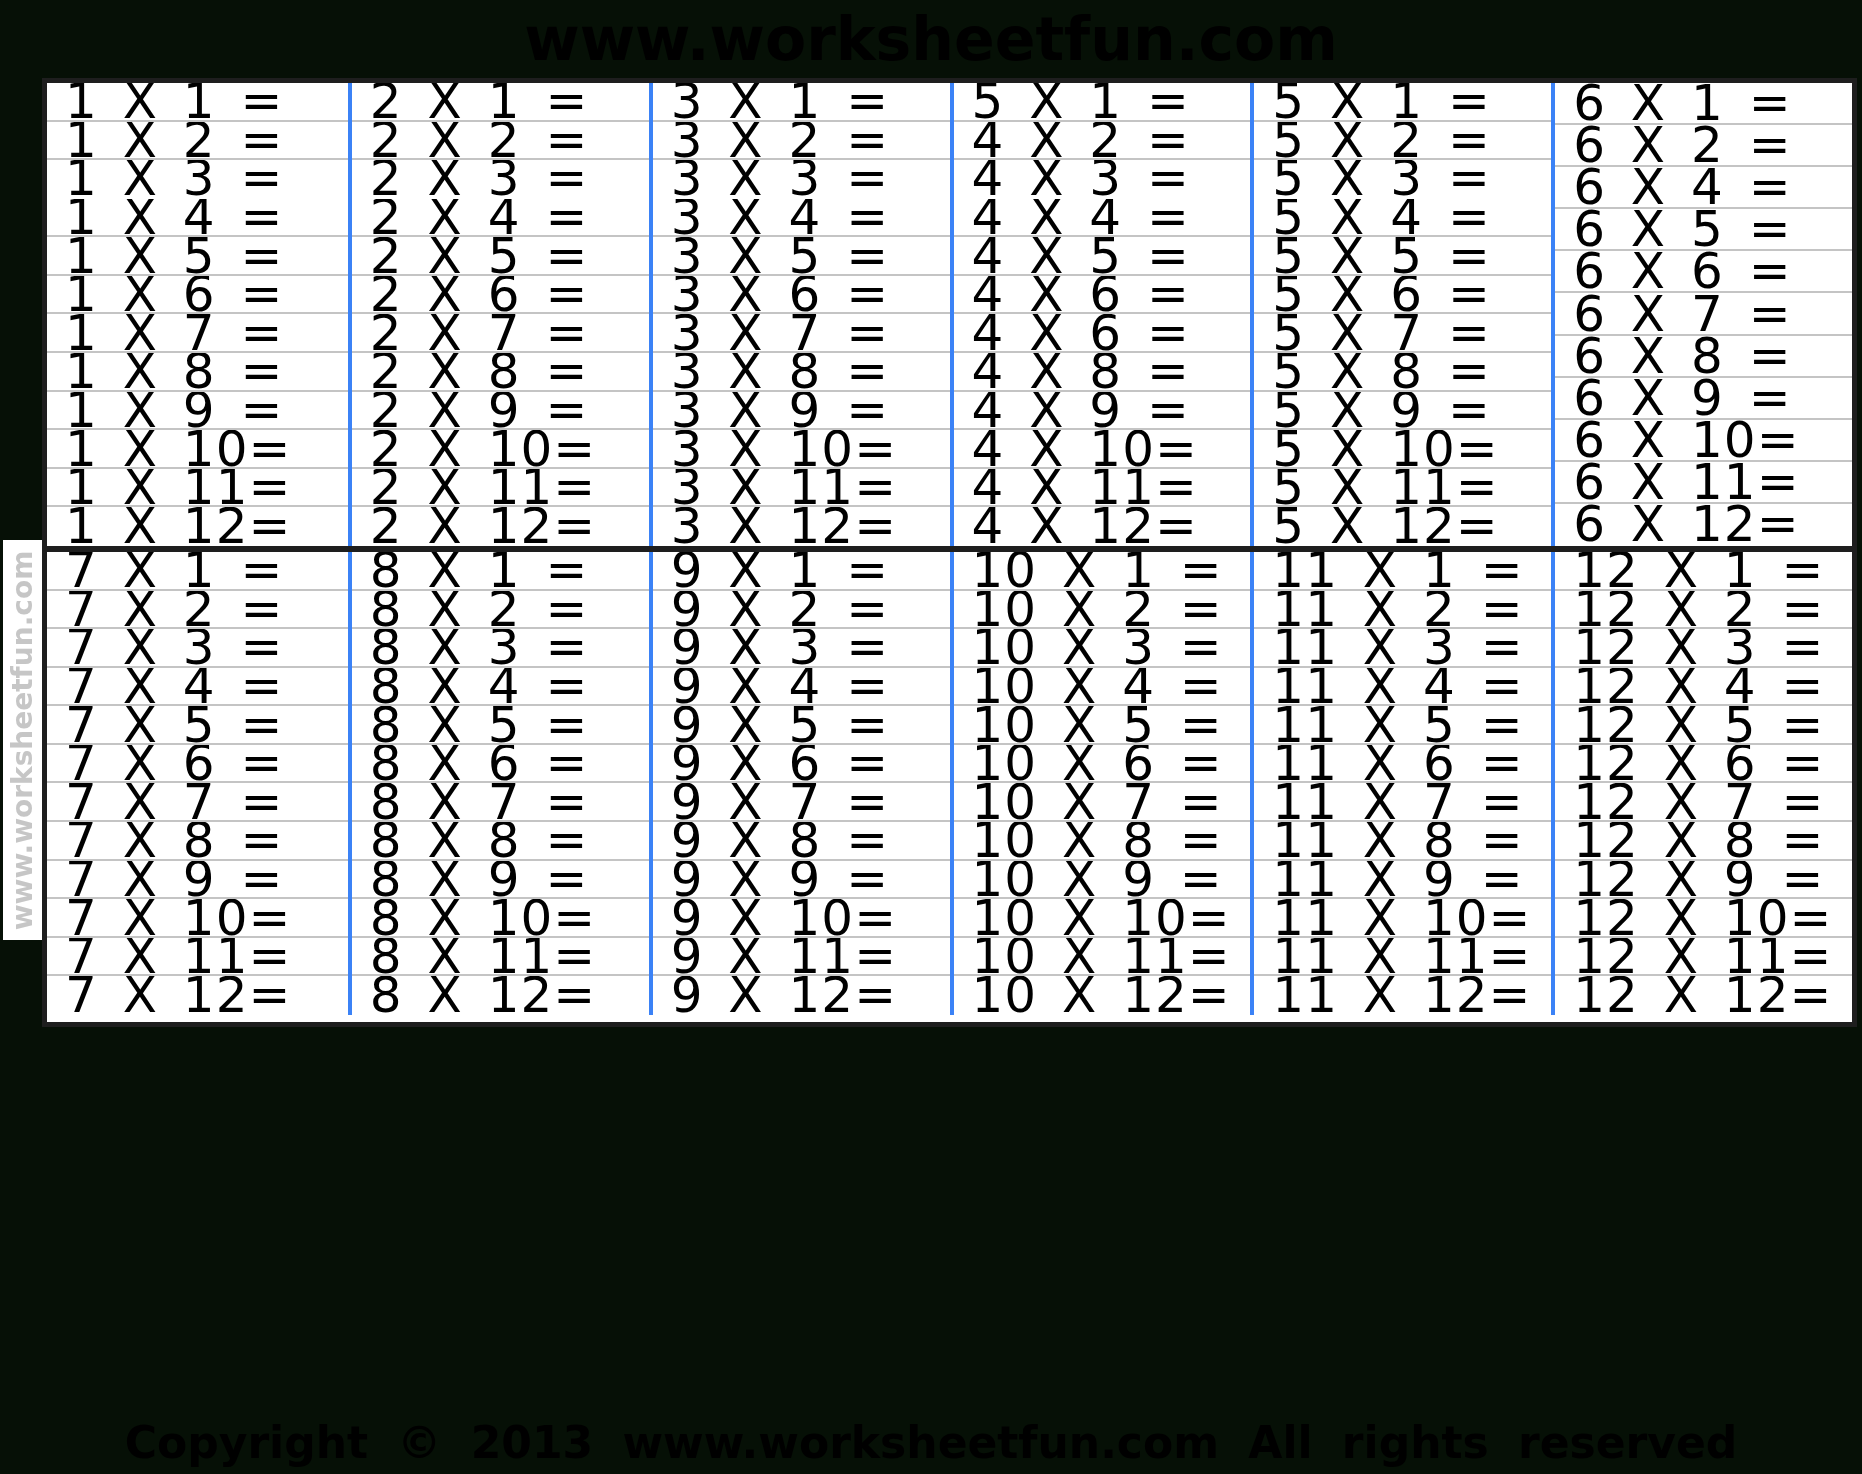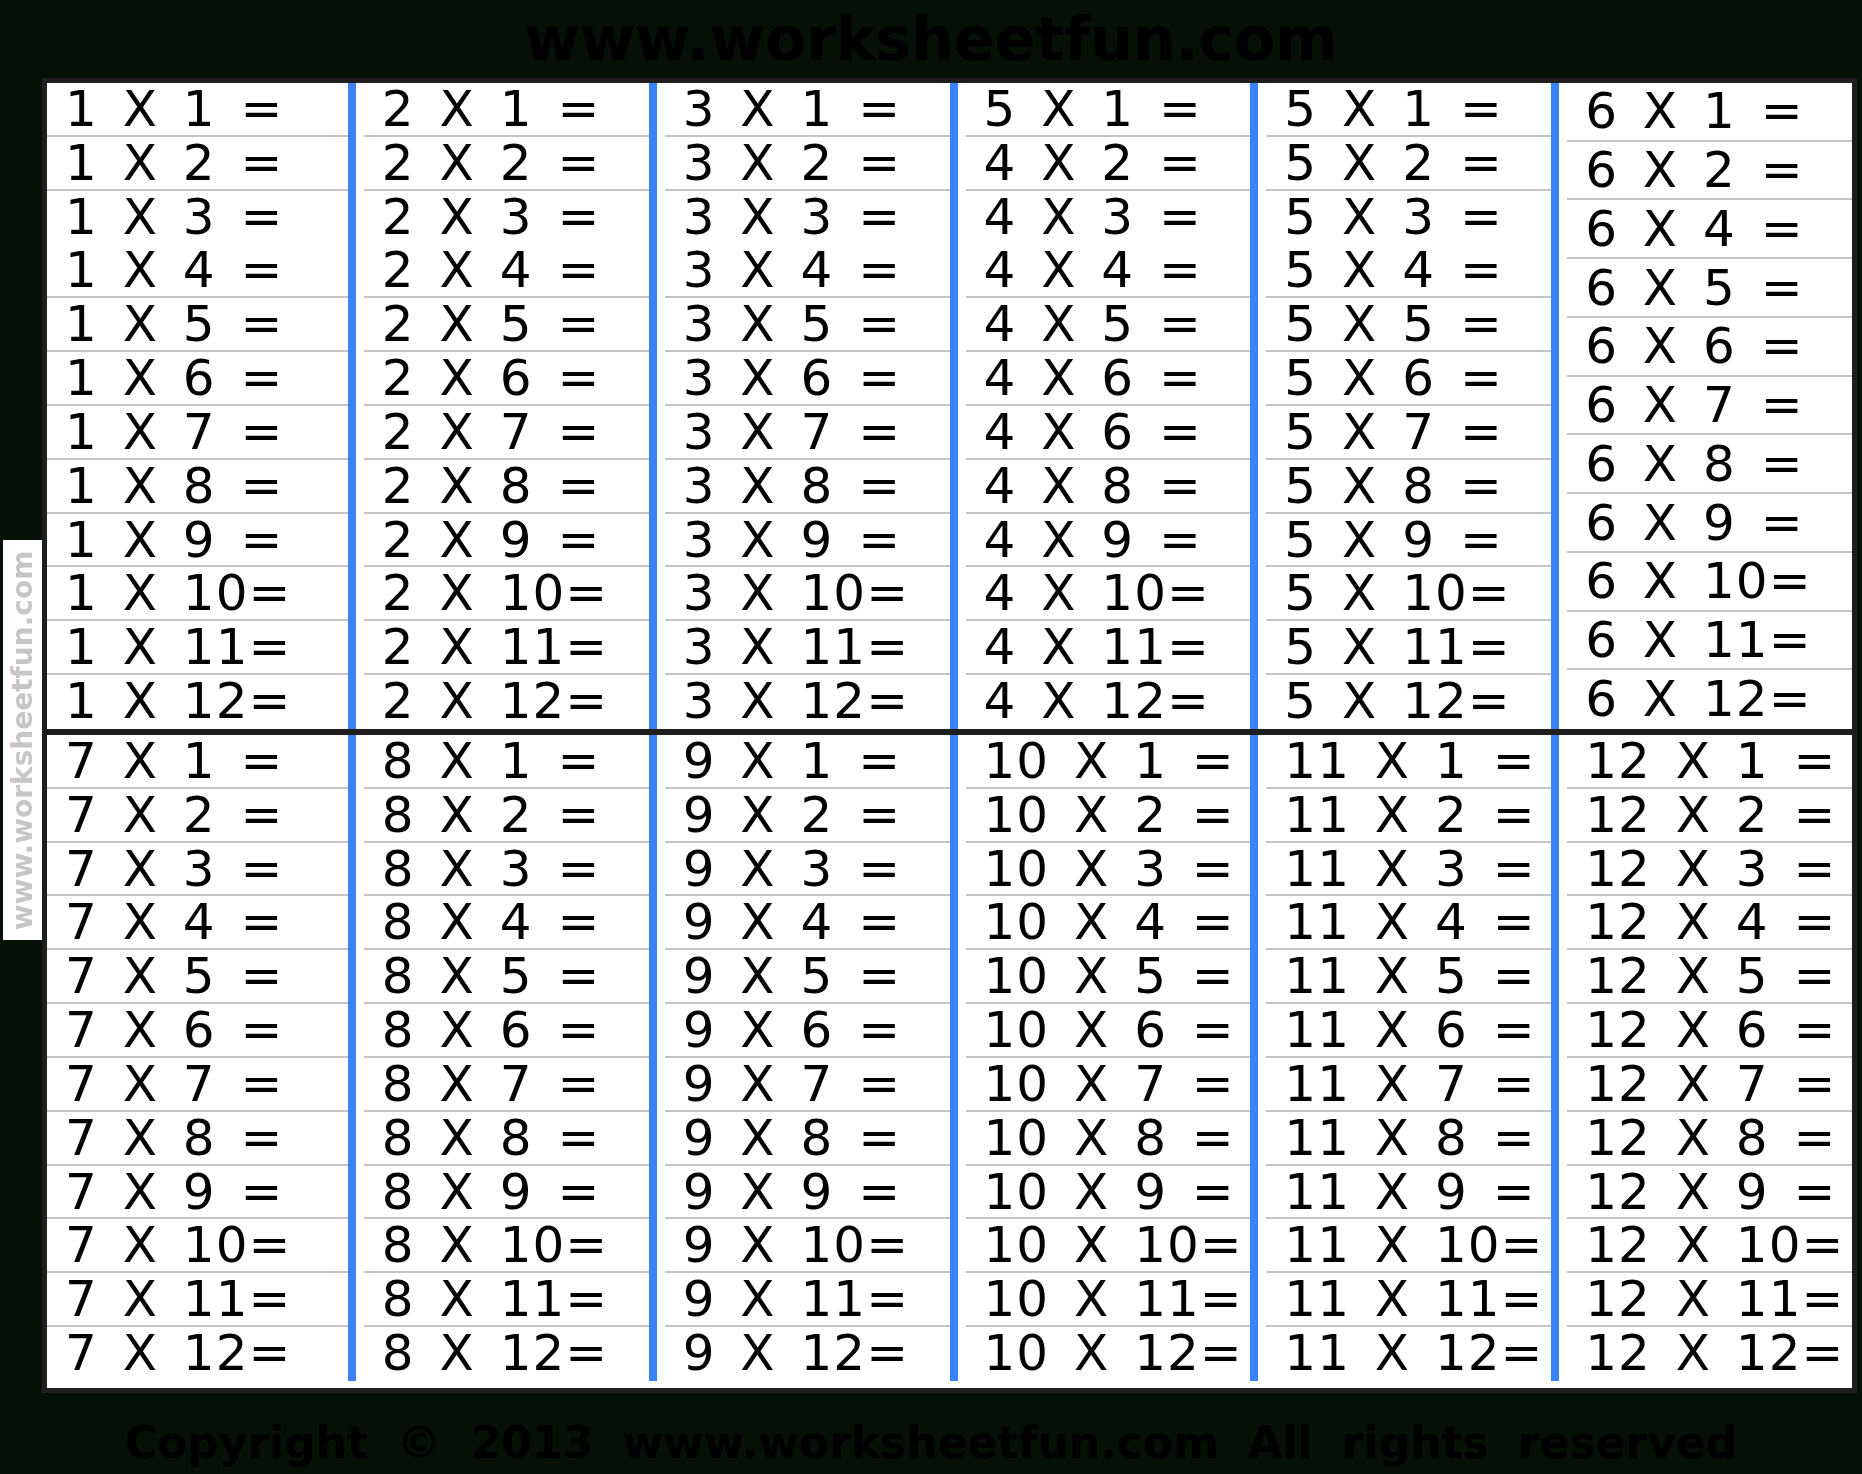--- a/index.html
+++ b/index.html
@@ -26,42 +26,42 @@
     line-height: 74px;
     white-space: nowrap;
   }
 
   
   .sheet {
     position: absolute;
     left: 42px;
     top: 78px;
     width: 1815px;
-    height: 1315px;
+    height: 949px;
     box-sizing: border-box;
     background: #ffffff;
     border: 5px solid #1e1e1e;
     padding-bottom: 7px;
     display: flex;
     flex-direction: column;
     justify-content: center;
   }
   .block {
     flex: 1 1 0;
     display: grid;
     grid-template-columns: repeat(6, 1fr);
     min-height: 0;
   }
   .block + .block { border-top: 6px solid #1e1e1e; }
   .col {
     display: flex;
     flex-direction: column;
     min-width: 0;
   }
-  .col + .col { border-left: 8px solid #3b82f6; padding-left: 8px; }
+  .col + .col { border-left: 4px solid #3b82f6; }
   .cell {
     flex: 1 1 0;
     display: flex;
     align-items: center;
     padding-left: 18px;
     box-sizing: border-box;
     border-bottom: 2px solid #c4c4c4;
     font-size: 50px;
     color: #000000;
     letter-spacing: 1px;

